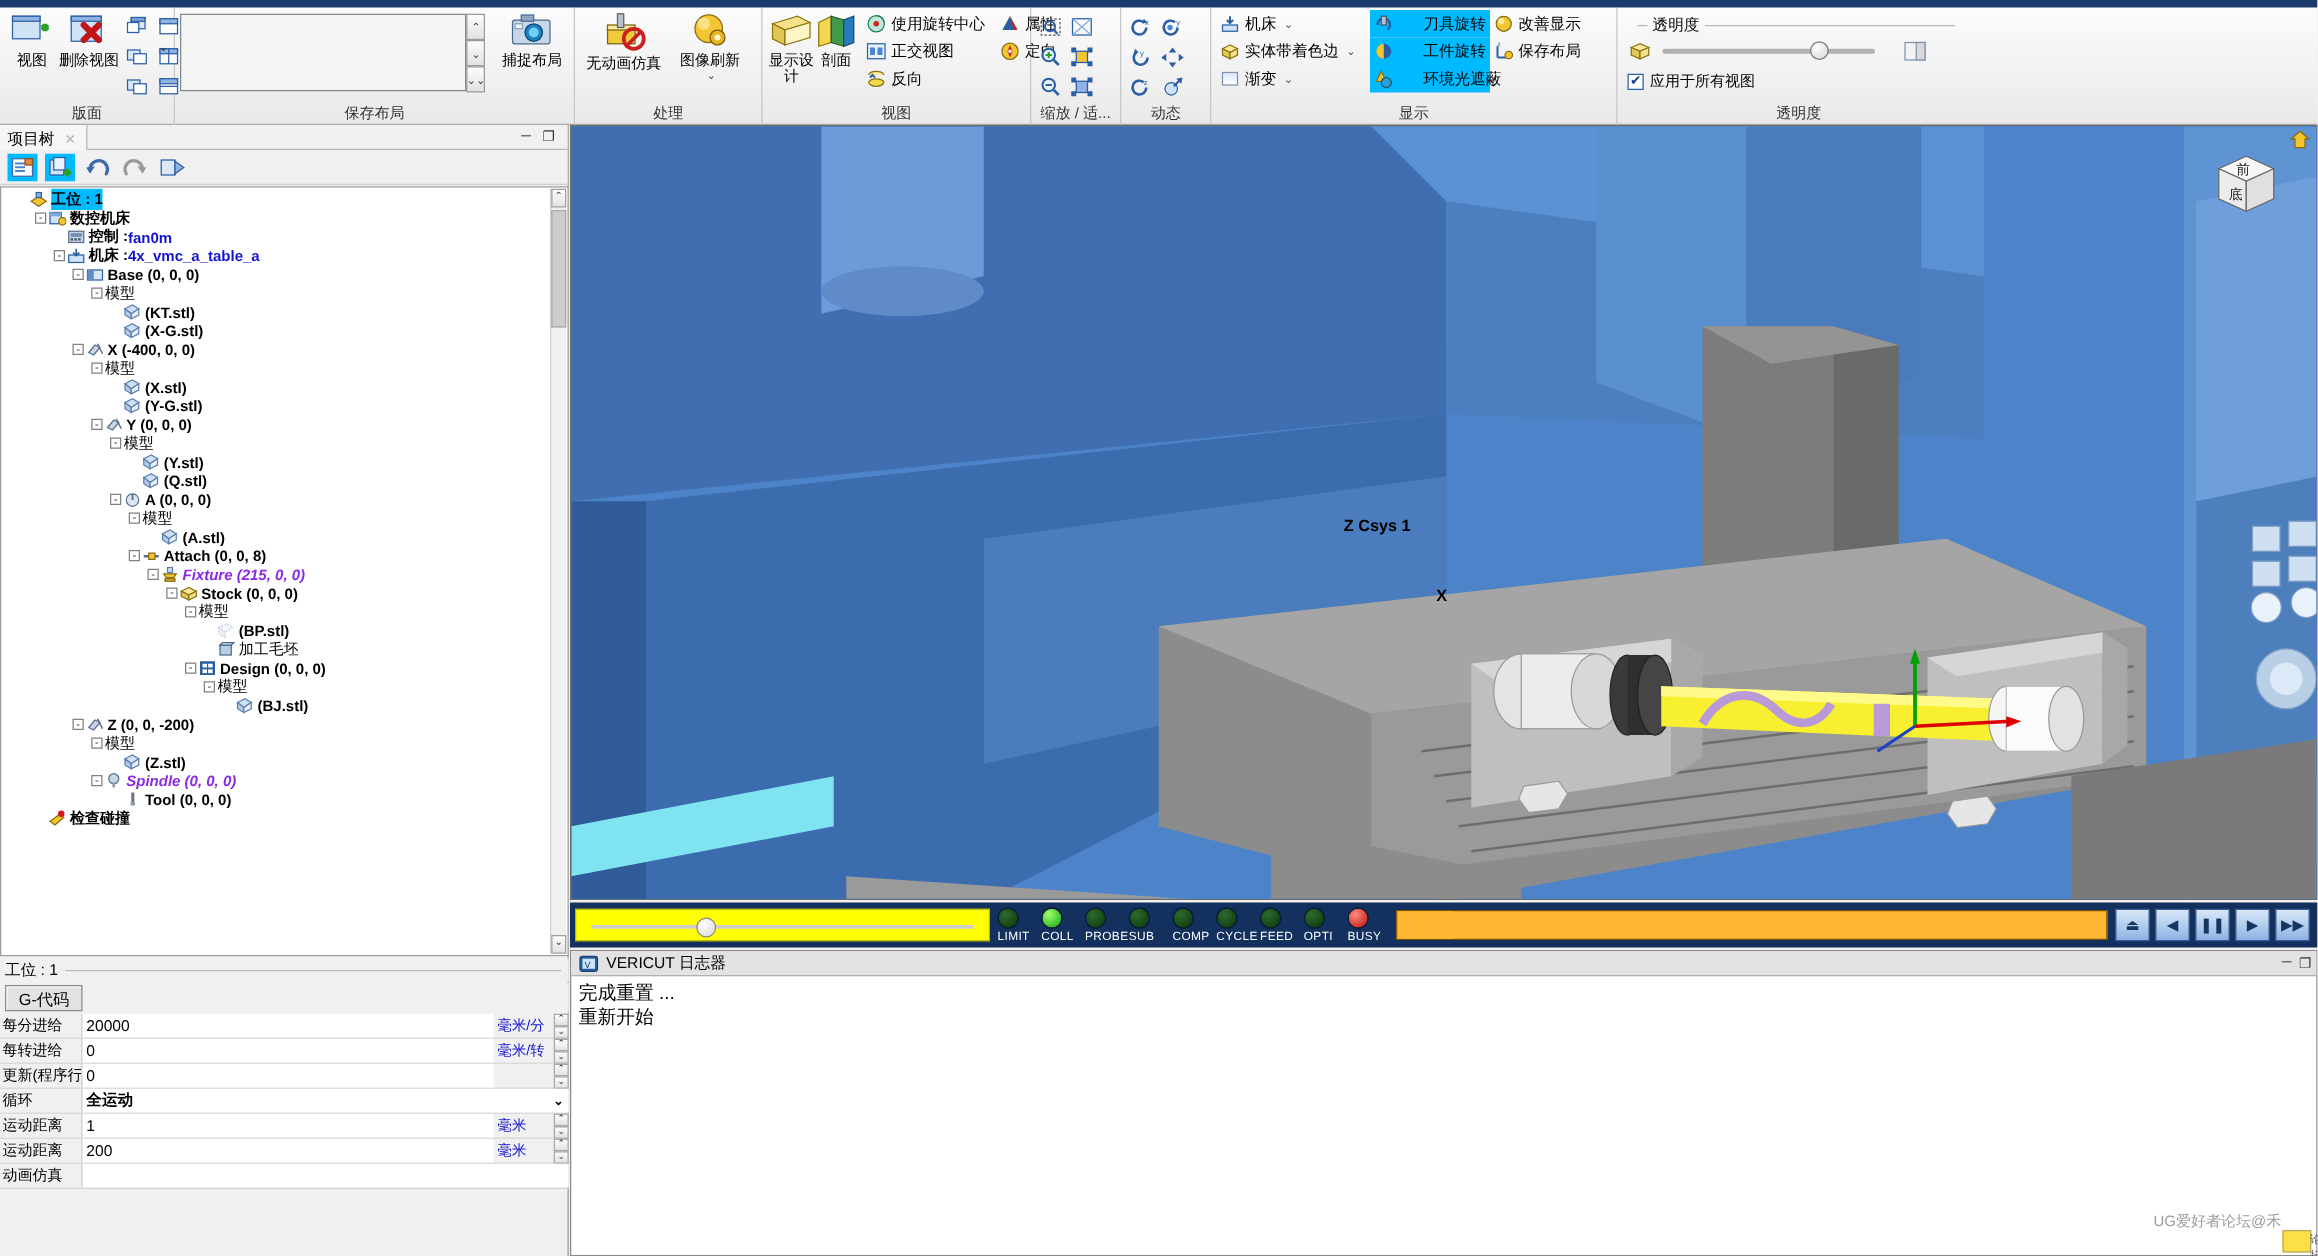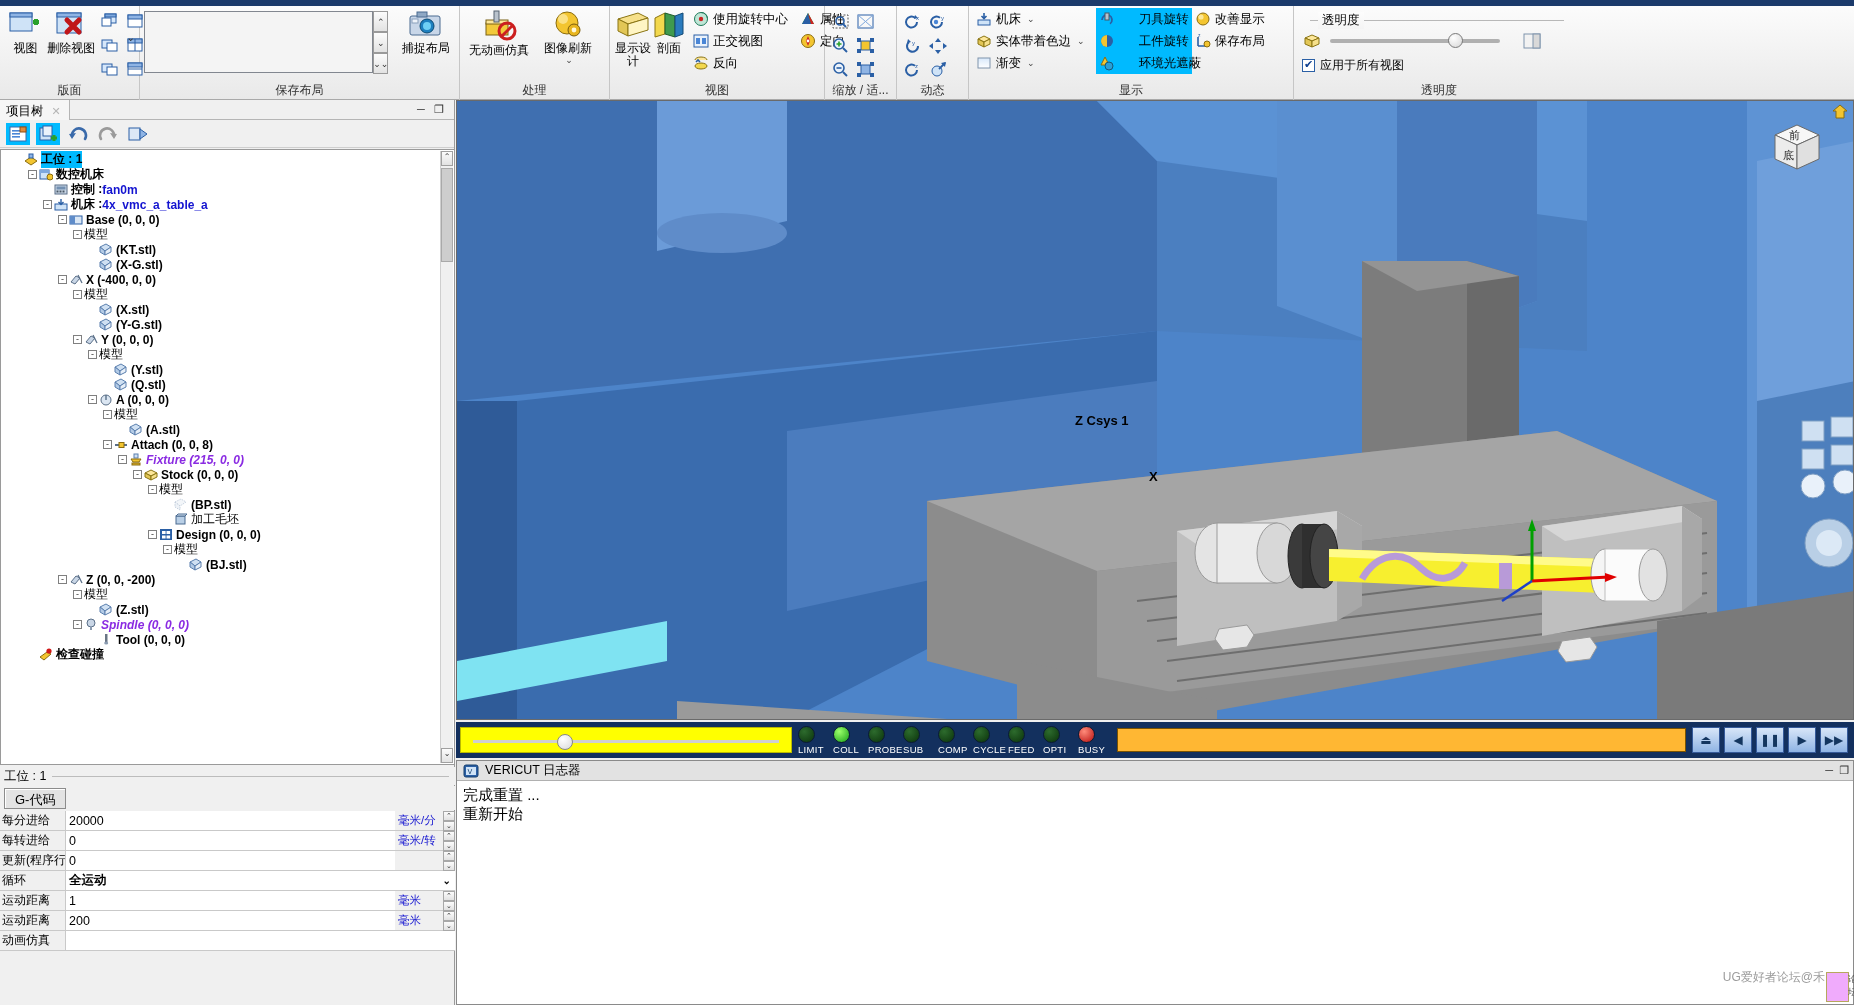--- a/index.html
+++ b/index.html
@@ -173,21 +173,21 @@
     position:absolute; left:456px; top:760px; width:1398px; height:245px;
     background:#fff; border:1px solid #8a8a8a;
   }
   .logtitle {
     height:20px; background:#e2e2e2; border-bottom:1px solid #b0b0b0;
     display:flex; align-items:center; gap:6px; padding-left:6px; font-size:12.5px;
   }
   .logbtns { position:absolute; right:4px; top:3px; display:flex; gap:6px; font-size:11px; color:#333;}
   .logbody { padding:4px 0 0 6px; font-size:15px; line-height:19px; }
   .watermark { position:absolute; right:28px; bottom:18px; font-size:12px; color:#9c9c9c; }
-  .wm-badge { position:absolute; right:4px; bottom:2px; width:22px; height:30px; background:#f0abfc; border:1px solid #b7a75e; font-size:9px; text-align:center; color:#555;padding-left:21px;}
+  .wm-badge { position:absolute; right:4px; bottom:2px; width:22px; height:18px; background:#fde047; border:1px solid #b7a75e; font-size:9px; text-align:center; color:#555;padding-left:21px;}
 </style>
 </head>
 <body>
 
 <div class="app">
 
   <div class="ribbon">
     <div class="ribbon-titlebar"></div>
     <div class="rib-body">
 

